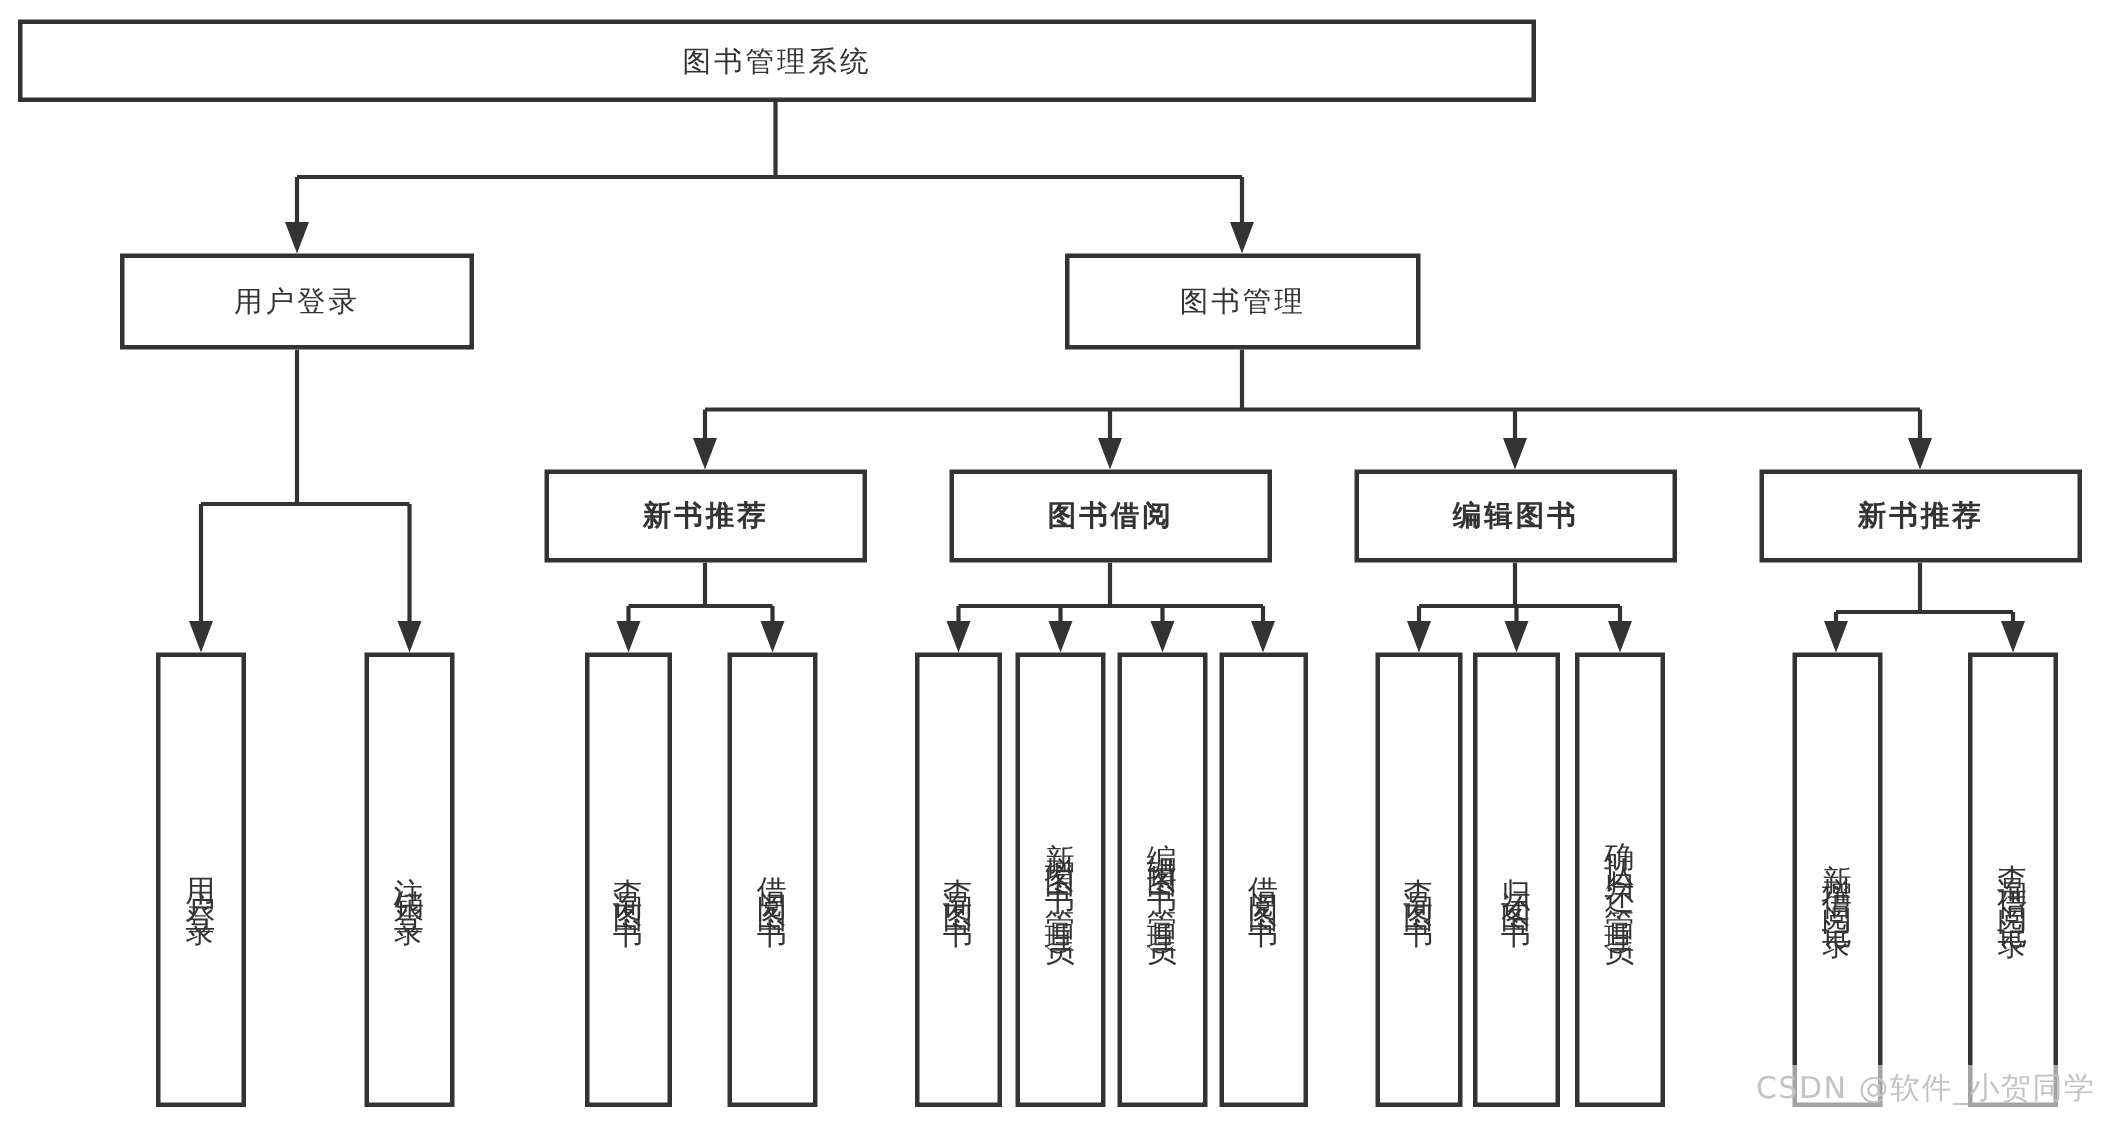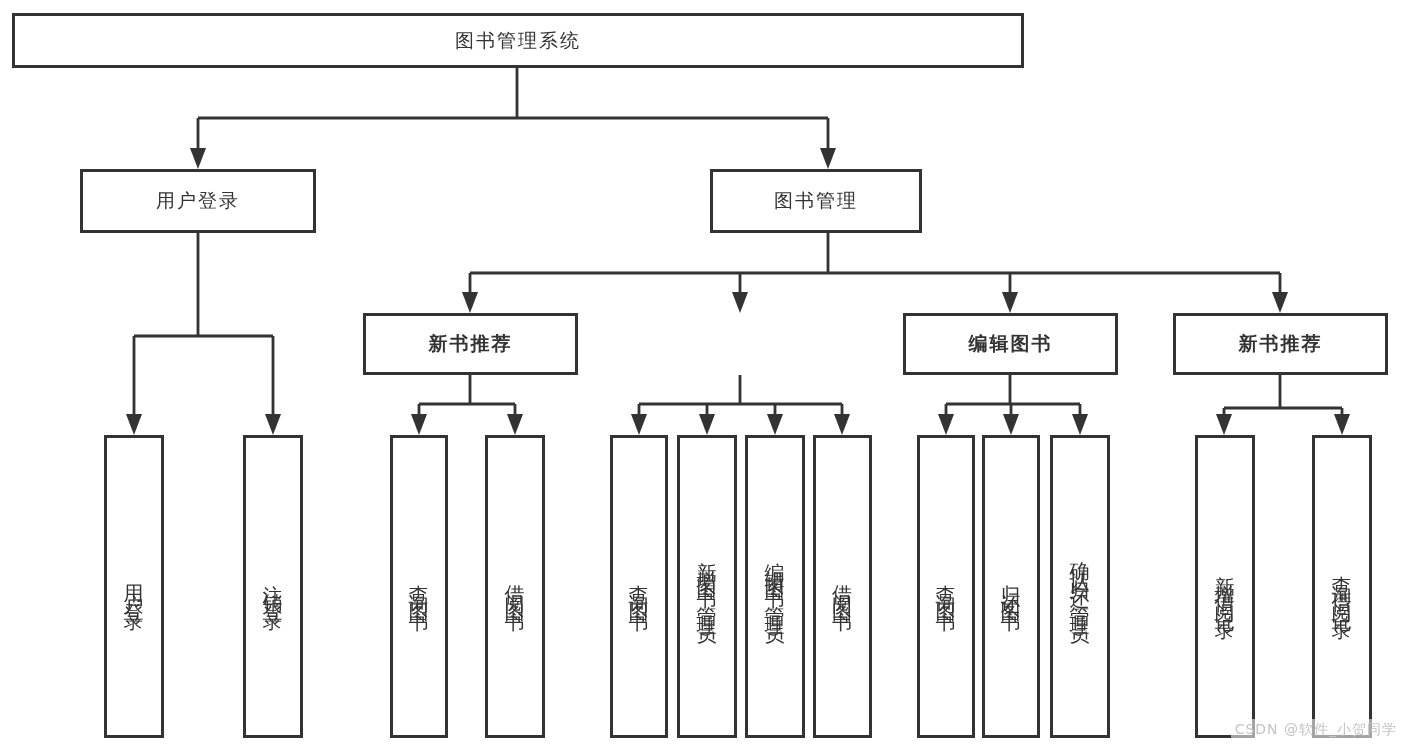--- a/index.html
+++ b/index.html
@@ -46,21 +46,21 @@
     text-orientation: mixed;
     font-size: 20px;
     letter-spacing: 9px;
     line-height: 1;
     color: #333333;
   }
   #watermark {
     position: absolute;
     right: 4px;
     bottom: 6px;
-    font-size: 14px;
+    font-size: 20px;
     letter-spacing: 1px;
     color: #c3c3c3;
     background: rgba(255,255,255,0.55);
     padding: 2px 4px;
     white-space: nowrap;
   }
 </style>
 </head>
 <body>
 
@@ -97,26 +97,29 @@
     </g>
   </svg>
 
   <div class="box root-box">
     <span class="htext">图书管理系统</span>
   </div>
 
   <div class="box l2" style="left:80px;width:236px">
     <span class="htext">用户登录</span>
   </div>
-  <div class="box l2" style="left:710px;width:212px">
+  <div class="box l2" style="left:710px;width:237px">
     <span class="htext">图书管理</span>
   </div>
 
   <div class="box l3" style="left:363px">
     <span class="htext">新书推荐</span>
+  </div>
+  <div class="box l3" style="left:633px">
+    <span class="htext">图书借阅</span>
   </div>
   <div class="box l3" style="left:903px">
     <span class="htext">编辑图书</span>
   </div>
   <div class="box l3" style="left:1173px">
     <span class="htext">新书推荐</span>
   </div>
 
   <div class="box leaf" style="left:104px;width:60px">
     <span class="vtext">用户登录</span>

